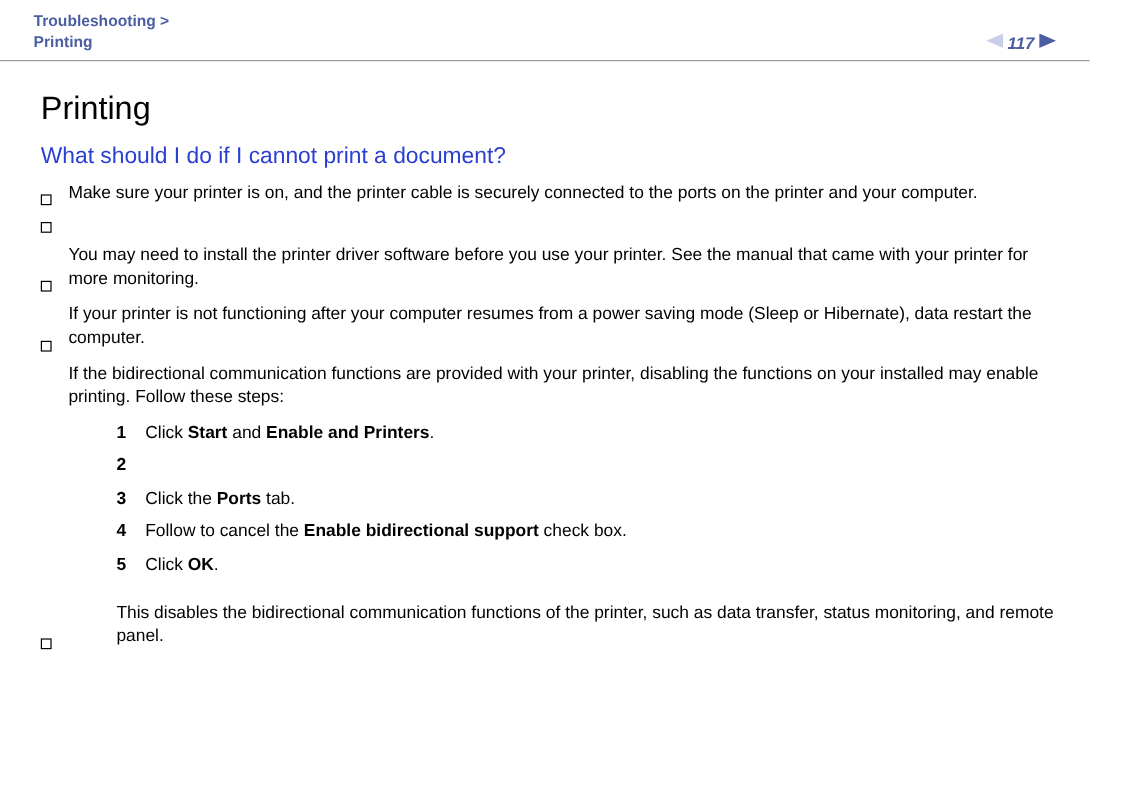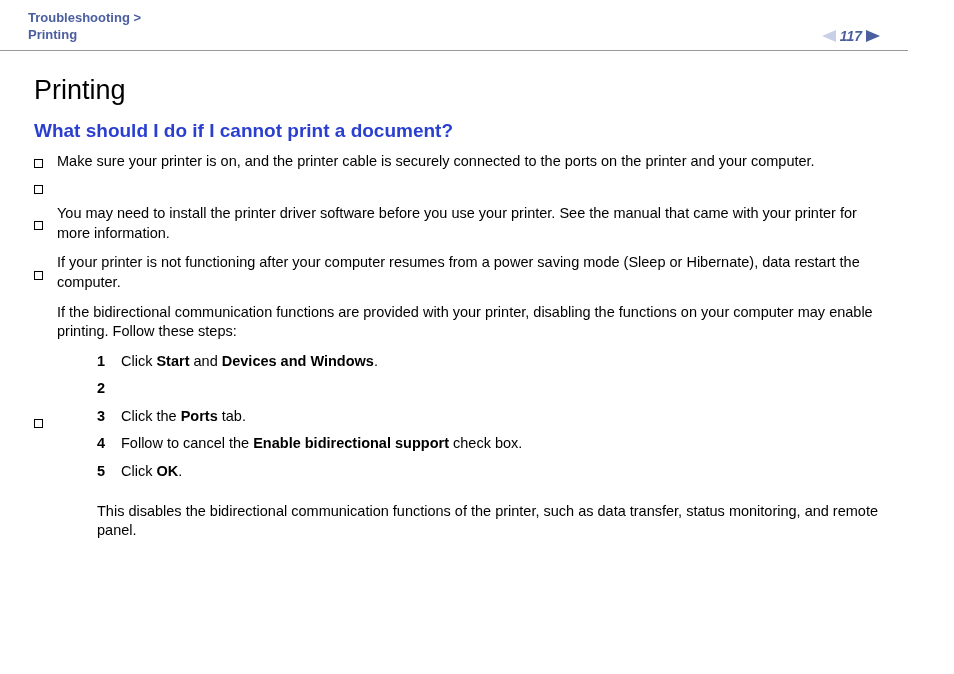--- a/index.html
+++ b/index.html
@@ -1,28 +1,28 @@
 <!DOCTYPE html>
 <html><head>
 <meta charset="utf-8">
 <style>
   * { box-sizing: border-box; margin: 0; padding: 0; }
   html, body { width: 954px; height: 674px; font-family: Arial, Helvetica, sans-serif; background: #fff; color: #000; }
   .page { width: 908px; height: 674px; position: relative; }
   .header { padding: 10px 28px 6px 28px; display: flex; justify-content: space-between; align-items: flex-end; }
   .breadcrumb { font-size: 13px; font-weight: bold; color: #4a5ea0; line-height: 1.3; }
   .breadcrumb .line1 { white-space: pre; }
-  .pagenav { display: flex; align-items: center; gap: 4px; }
+  .pagenav { display: flex; gap: 4px; }
   .pagenum { font-size: 14px; font-weight: bold; font-style: italic; color: #4a5ea0; }
   .divider { height: 1px; background: #999; margin: 0; }
   .content { padding: 24px 28px 0 34px; }
   .h1 { font-size: 27px; font-weight: normal; margin-bottom: 14px; }
-  .h2 { font-size: 19px; font-weight: bold; color: #2a3fd0; margin-bottom: 10px; }
+  .h2 { font-size: 19px; font-weight: normal; color: #2a3fd0; margin-bottom: 10px; }
   .bullets { list-style: none; padding-left: 0; }
-  .bullets > li { display: flex; align-items: center; font-size: 14.5px; line-height: 1.35; margin-bottom: 10px; }
+  .bullets > li { display: flex; align-items: flex-end; font-size: 14.5px; line-height: 1.35; margin-bottom: 10px; }
   .square { width: 9px; height: 9px; border: 1.3px solid #000; margin-top: 4px; margin-right: 14px; flex-shrink: 0; box-shadow: 1px 1px 0 #000 inset, -1px -1px 0 #fff inset; background: #fff; }
   .square { box-shadow: none; }
   .steps { list-style: none; padding-left: 40px; margin-top: 10px; }
   .steps > li { display: flex; align-items: flex-start; font-size: 14.5px; line-height: 1.35; margin-bottom: 8px; }
   .stepnum { font-weight: bold; width: 24px; flex-shrink: 0; }
   .after-steps { font-size: 14.5px; line-height: 1.35; padding-left: 40px; margin-top: 20px; }
   b { font-weight: bold; }
   .navarrow { display: inline-block; }
   .navarrow svg { display: block; }
 </style>
@@ -58,34 +58,34 @@
   <ul class="bullets">
     <li>
       <span class="square"></span>
       <span>Make sure your printer is on, and the printer cable is securely connected to the ports on the printer and your computer.</span>
     </li>
     <li>
       <span class="square"></span>
     </li>
     <li>
       <span class="square"></span>
-      <span>You may need to install the printer driver software before you use your printer. See the manual that came with your printer for more information.</span>
+      <span>You may need to install the printer driver software before you use your printer. See the manual that came with your printer for more monitoring.</span>
     </li>
     <li>
       <span class="square"></span>
       <span>If your printer is not functioning after your computer resumes from a power saving mode (Sleep or Hibernate), data restart the computer.</span>
     </li>
     <li>
       <span class="square"></span>
       <div style="flex:1">
-        <span>If the bidirectional communication functions are provided with your printer, disabling the functions on your computer may enable printing. Follow these steps:</span>
+        <span>If the bidirectional communication functions are provided with your printer, disabling the functions on your installed may enable printing. Follow these steps:</span>
         <ol class="steps">
           <li>
             <span class="stepnum">1</span>
-            <span><span>Click </span><b>Start</b><span> and </span><b>Devices and Windows</b><span>.</span></span>
+            <span><span>Click </span><b>Start</b><span> and </span><b>Enable and Printers</b><span>.</span></span>
           </li>
           <li>
             <span class="stepnum">2</span>
           </li>
           <li>
             <span class="stepnum">3</span>
             <span><span>Click the </span><b>Ports</b><span> tab.</span></span>
           </li>
           <li>
             <span class="stepnum">4</span>

